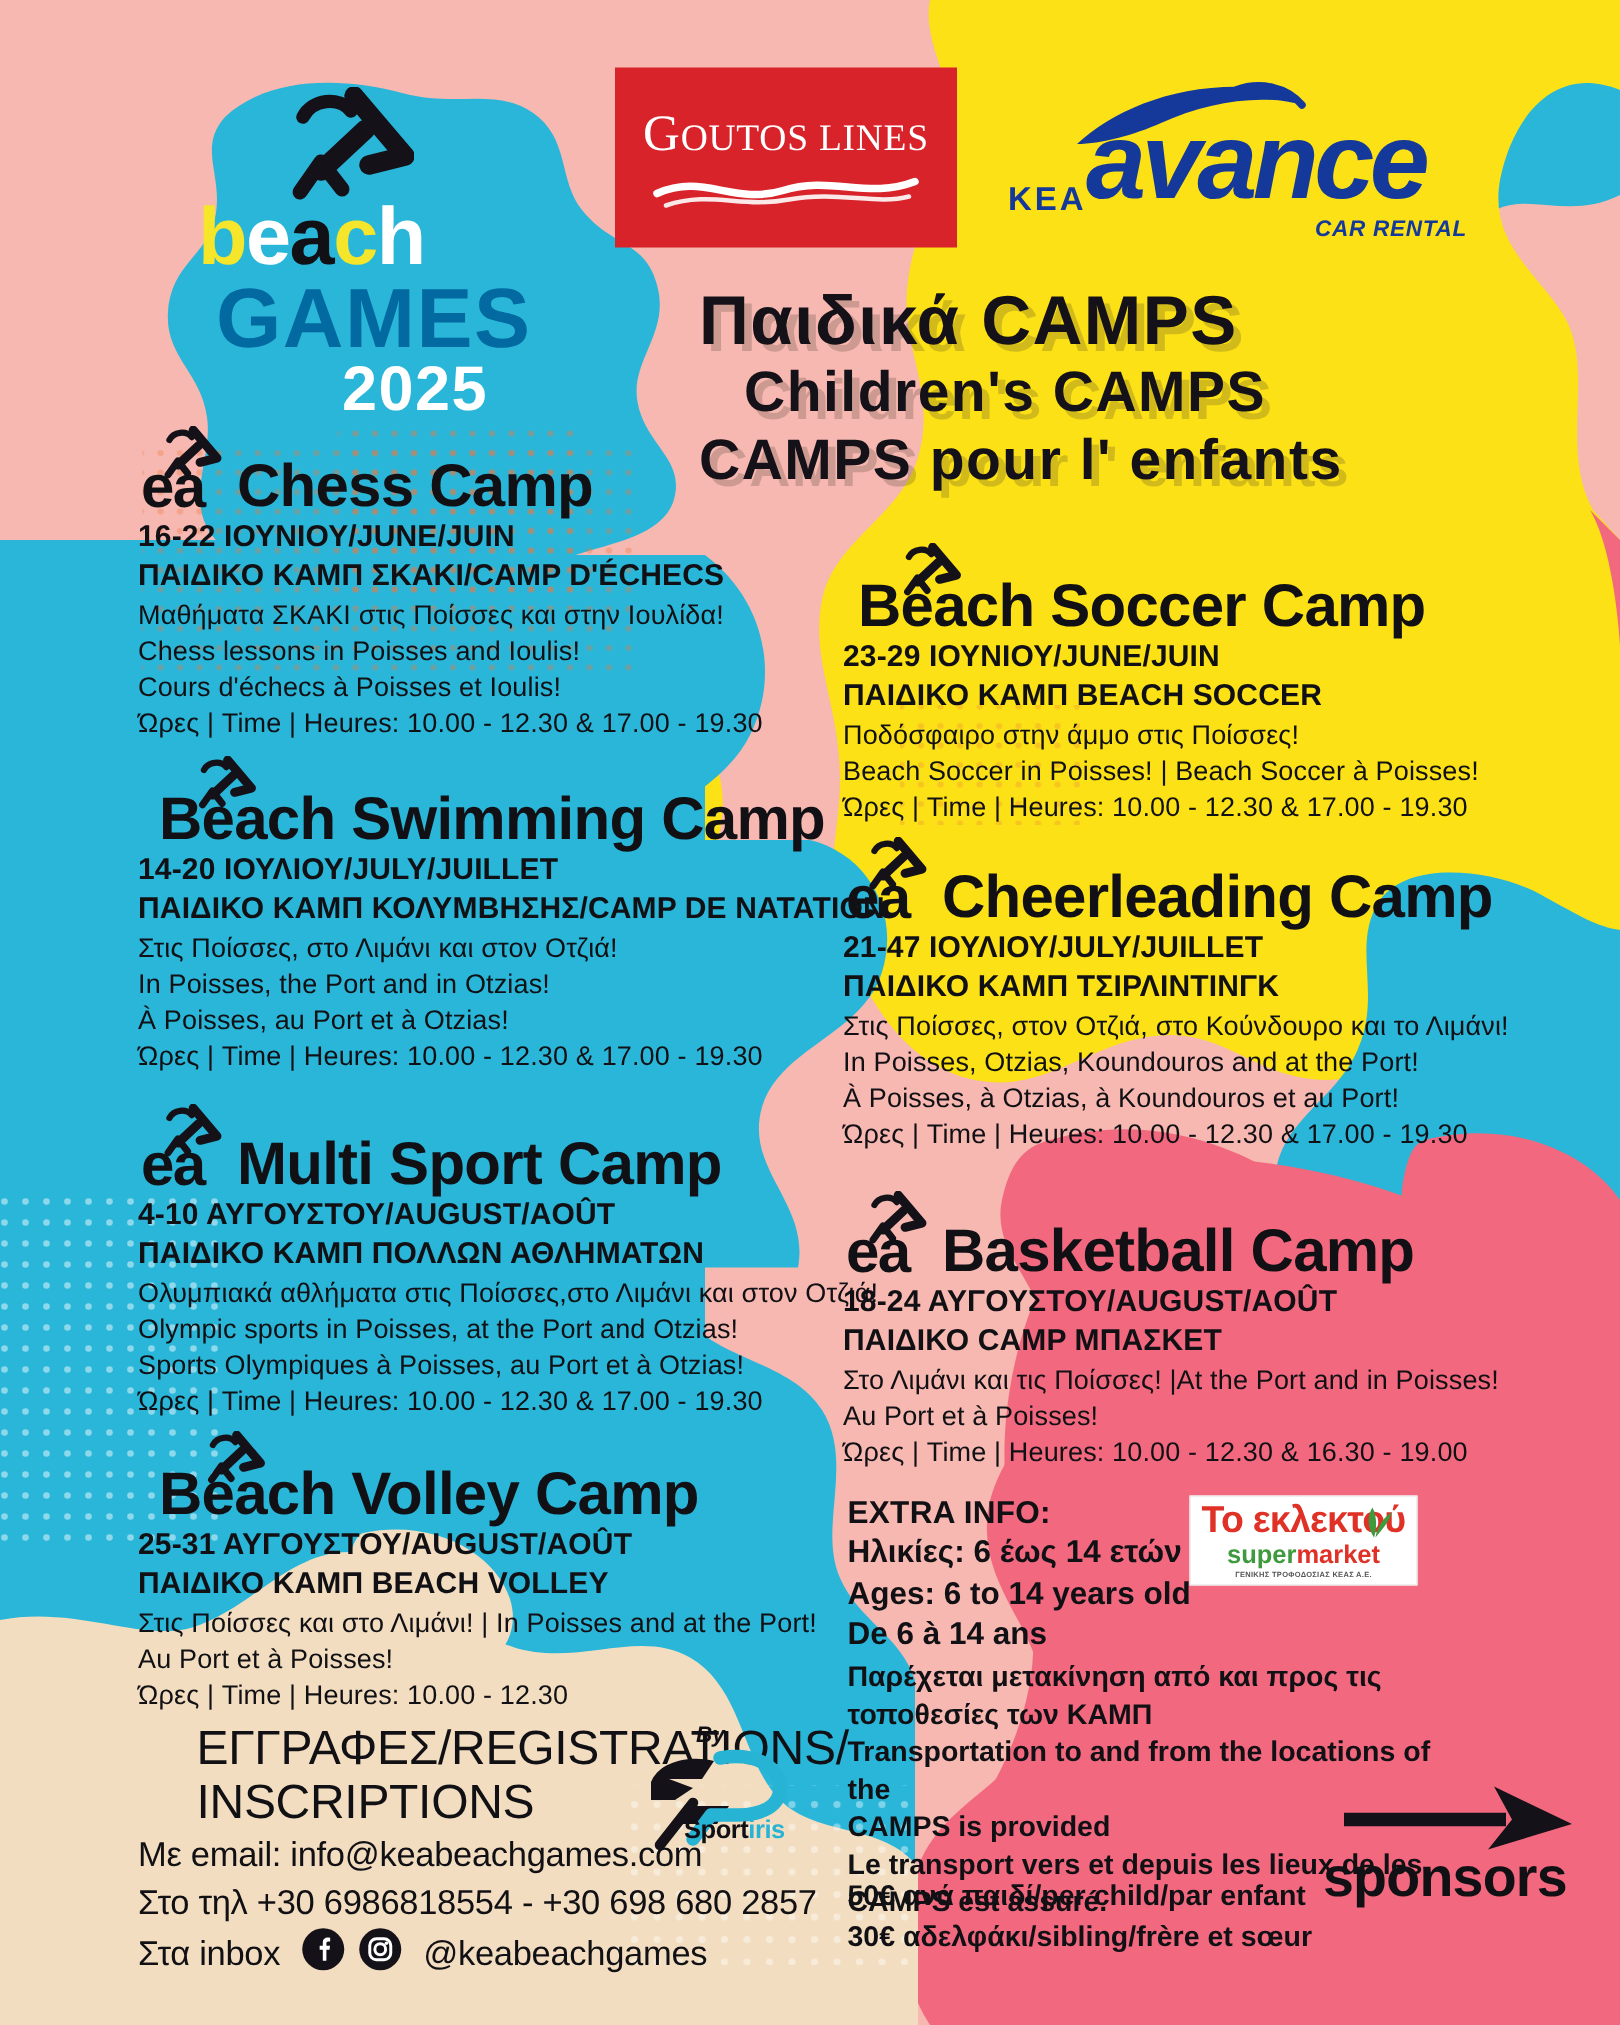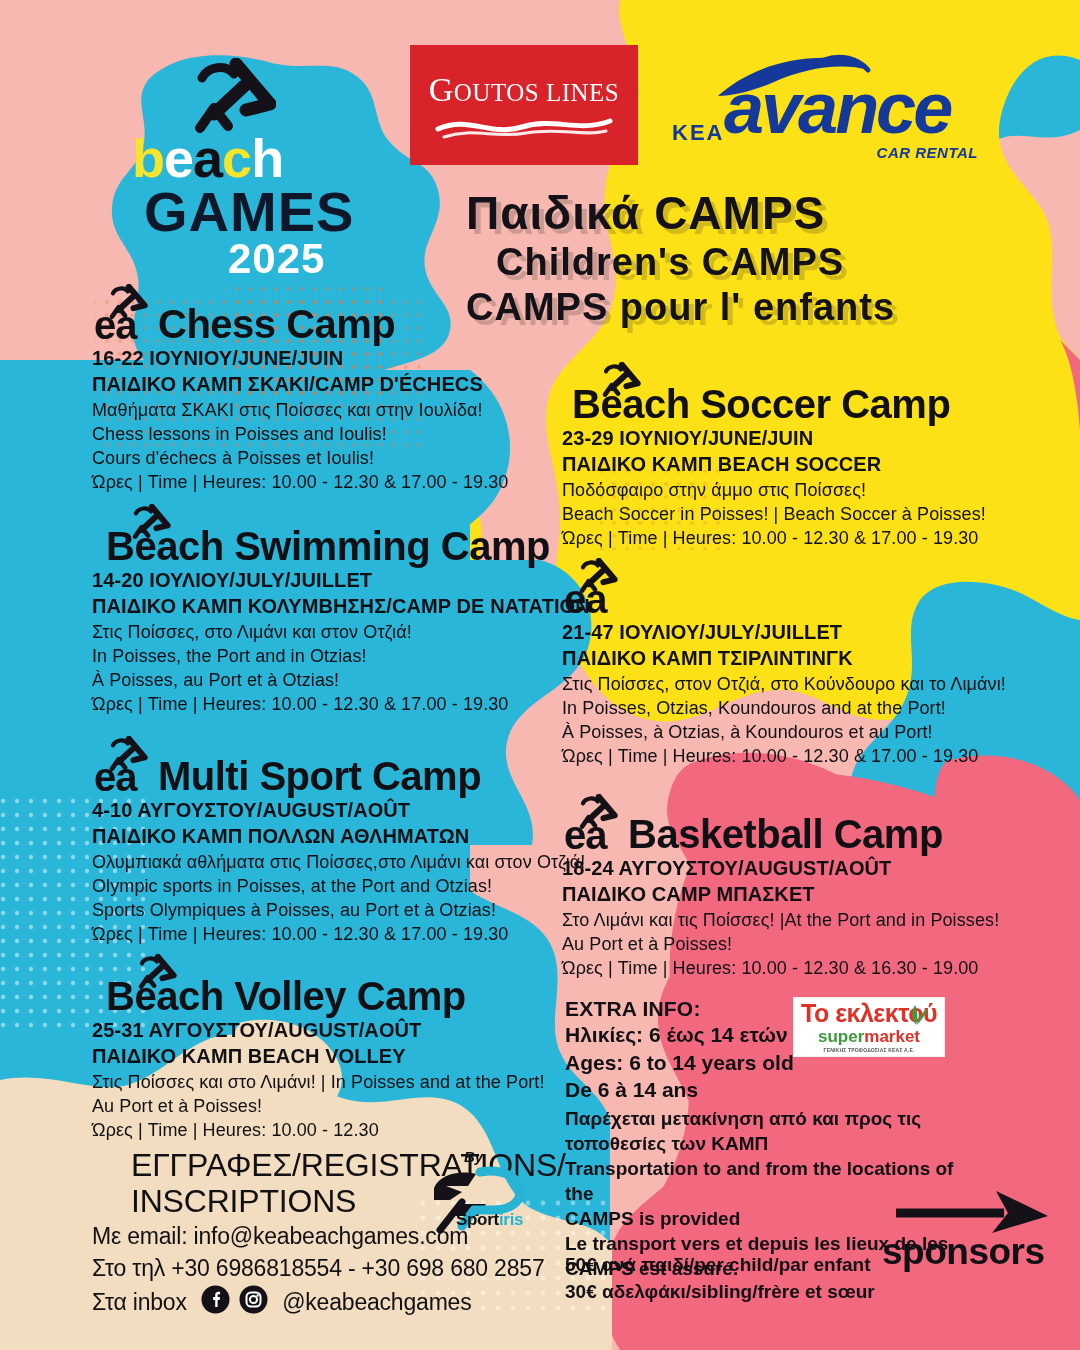--- a/index.html
+++ b/index.html
@@ -15,21 +15,21 @@
   .bg svg { display:block; width:1080px; height:1350px; }
   .layer { position:absolute; inset:0; z-index:2; }
 
   
   #kea-logo-block { position:absolute; left:132px; top:58px; width:230px; height:200px; }
   .bg-logo-text { font-weight:800; letter-spacing:-1px; line-height:.92; }
   .bg-beach { font-size:54px; position:absolute; left:0; top:76px; }
   .bg-beach .y { color:#f5e52b; }
   .bg-beach .w { color:#ffffff; }
   .bg-beach .k { color:#111014; }
-  .bg-games { font-size:56px; color:#0f172a; position:absolute; left:12px; top:128px; letter-spacing:1px;}
+  .bg-games { font-size:56px; color:#0369a1; position:absolute; left:12px; top:128px; letter-spacing:1px;}
   .bg-2025 { font-size:42px; color:#ffffff; position:absolute; left:96px; top:182px; letter-spacing:1px;}
 
   
   .kea-mark { display:inline-block; position:relative; }
   .kea-mark svg { display:block; }
 
   
   #goutos-logo {
     position:absolute; left:410px; top:45px; width:228px; height:120px;
     background:#d8232a; display:flex; align-items:center; justify-content:center;
@@ -382,20 +382,21 @@
         <span class="bird">
           <svg width="46" height="40" viewBox="0 0 92 86">
             <path d="M18 20 C24 8 42 6 50 16" stroke="#141218" stroke-width="9" fill="none" stroke-linecap="round"></path>
             <path d="M52 6 L86 46 L62 52" stroke="#141218" stroke-width="13" fill="none" stroke-linecap="round" stroke-linejoin="round"></path>
             <path d="M60 28 L30 56" stroke="#141218" stroke-width="13" fill="none" stroke-linecap="round"></path>
             <path d="M16 70 L30 50 L44 68" stroke="#141218" stroke-width="10" fill="none" stroke-linecap="round" stroke-linejoin="round"></path>
           </svg>
         </span>
         <span class="ea">ea</span>
       </span>
+      <span class="camp-name">Cheerleading Camp</span>
     </div>
     <div class="camp-dates">21-47 ΙΟΥΛΙΟΥ/JULY/JUILLET</div>
     <div class="camp-sub">ΠΑΙΔΙΚΟ ΚΑΜΠ ΤΣΙΡΛΙΝΤΙΝΓΚ</div>
     <div class="camp-line">Στις Ποίσσες, στον Οτζιά, στο Κούνδουρο και το Λιμάνι!</div>
     <div class="camp-line">In Poisses, Otzias, Koundouros and at the Port!</div>
     <div class="camp-line">À Poisses, à Otzias, à Koundouros et au Port!</div>
     <div class="camp-line">Ώρες | Time | Heures: 10.00 - 12.30 &amp; 17.00 - 19.30</div>
   </div>
 
   <div class="camp" style="left:562px; top:798px;">

